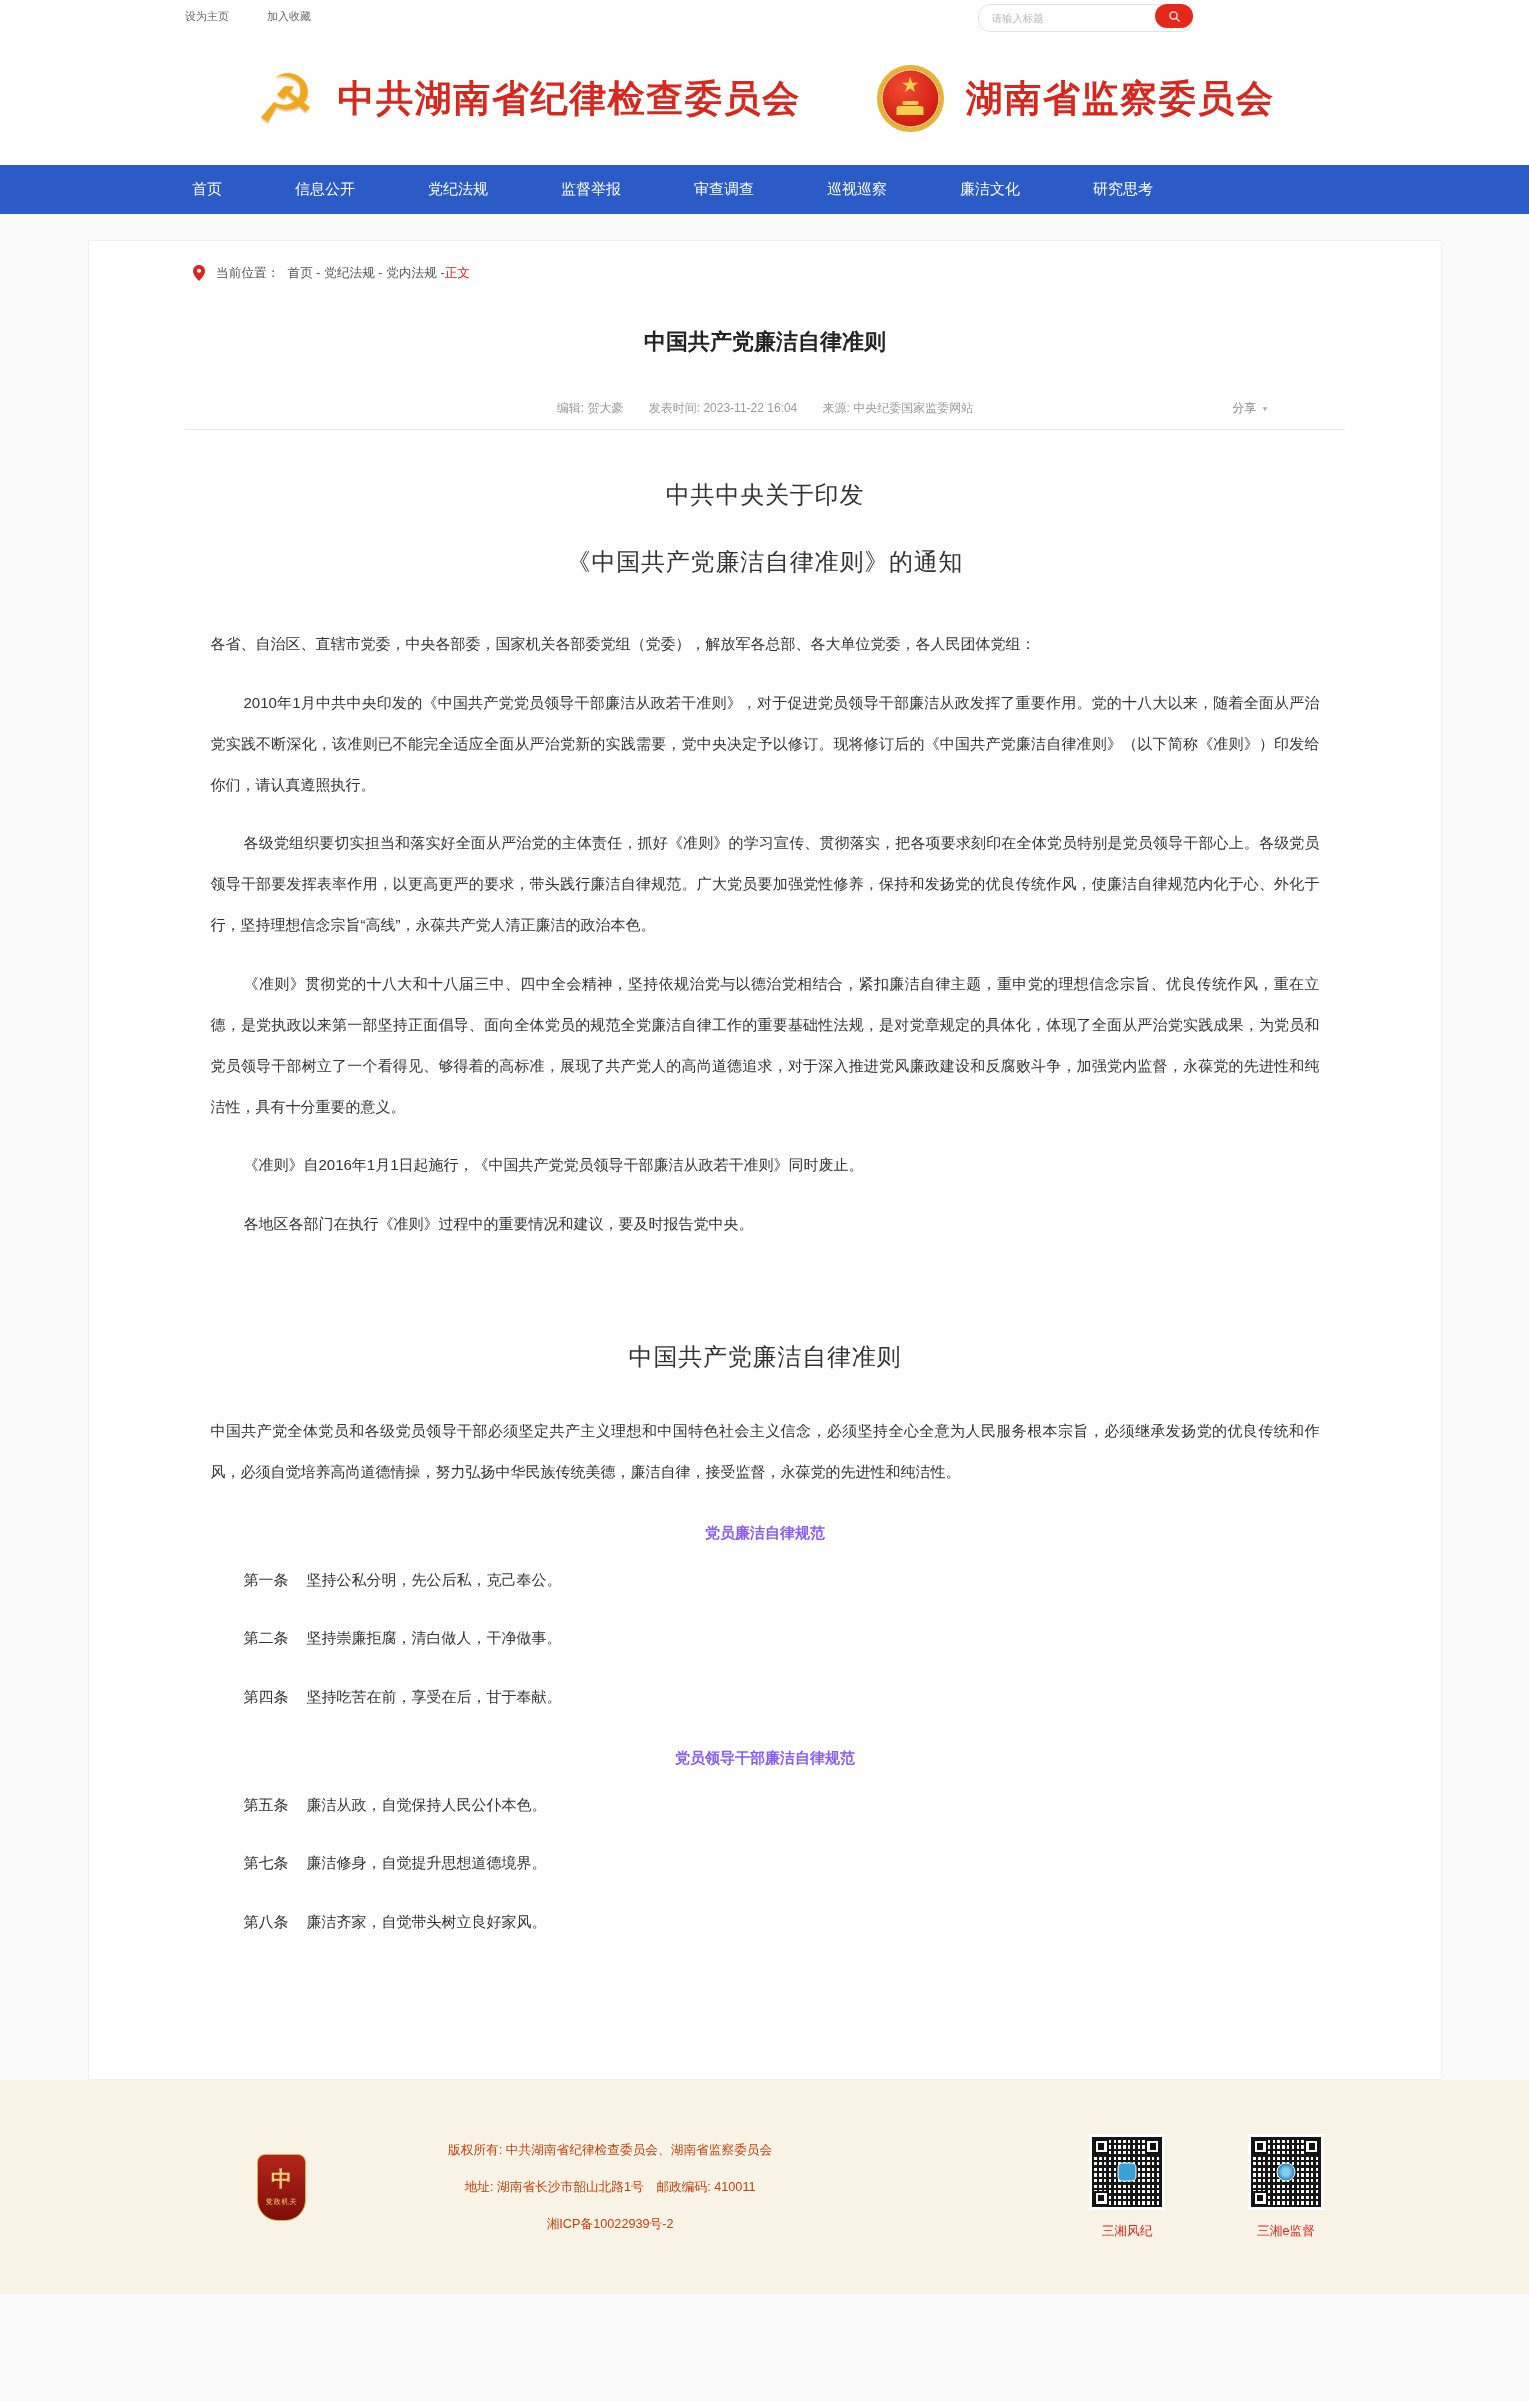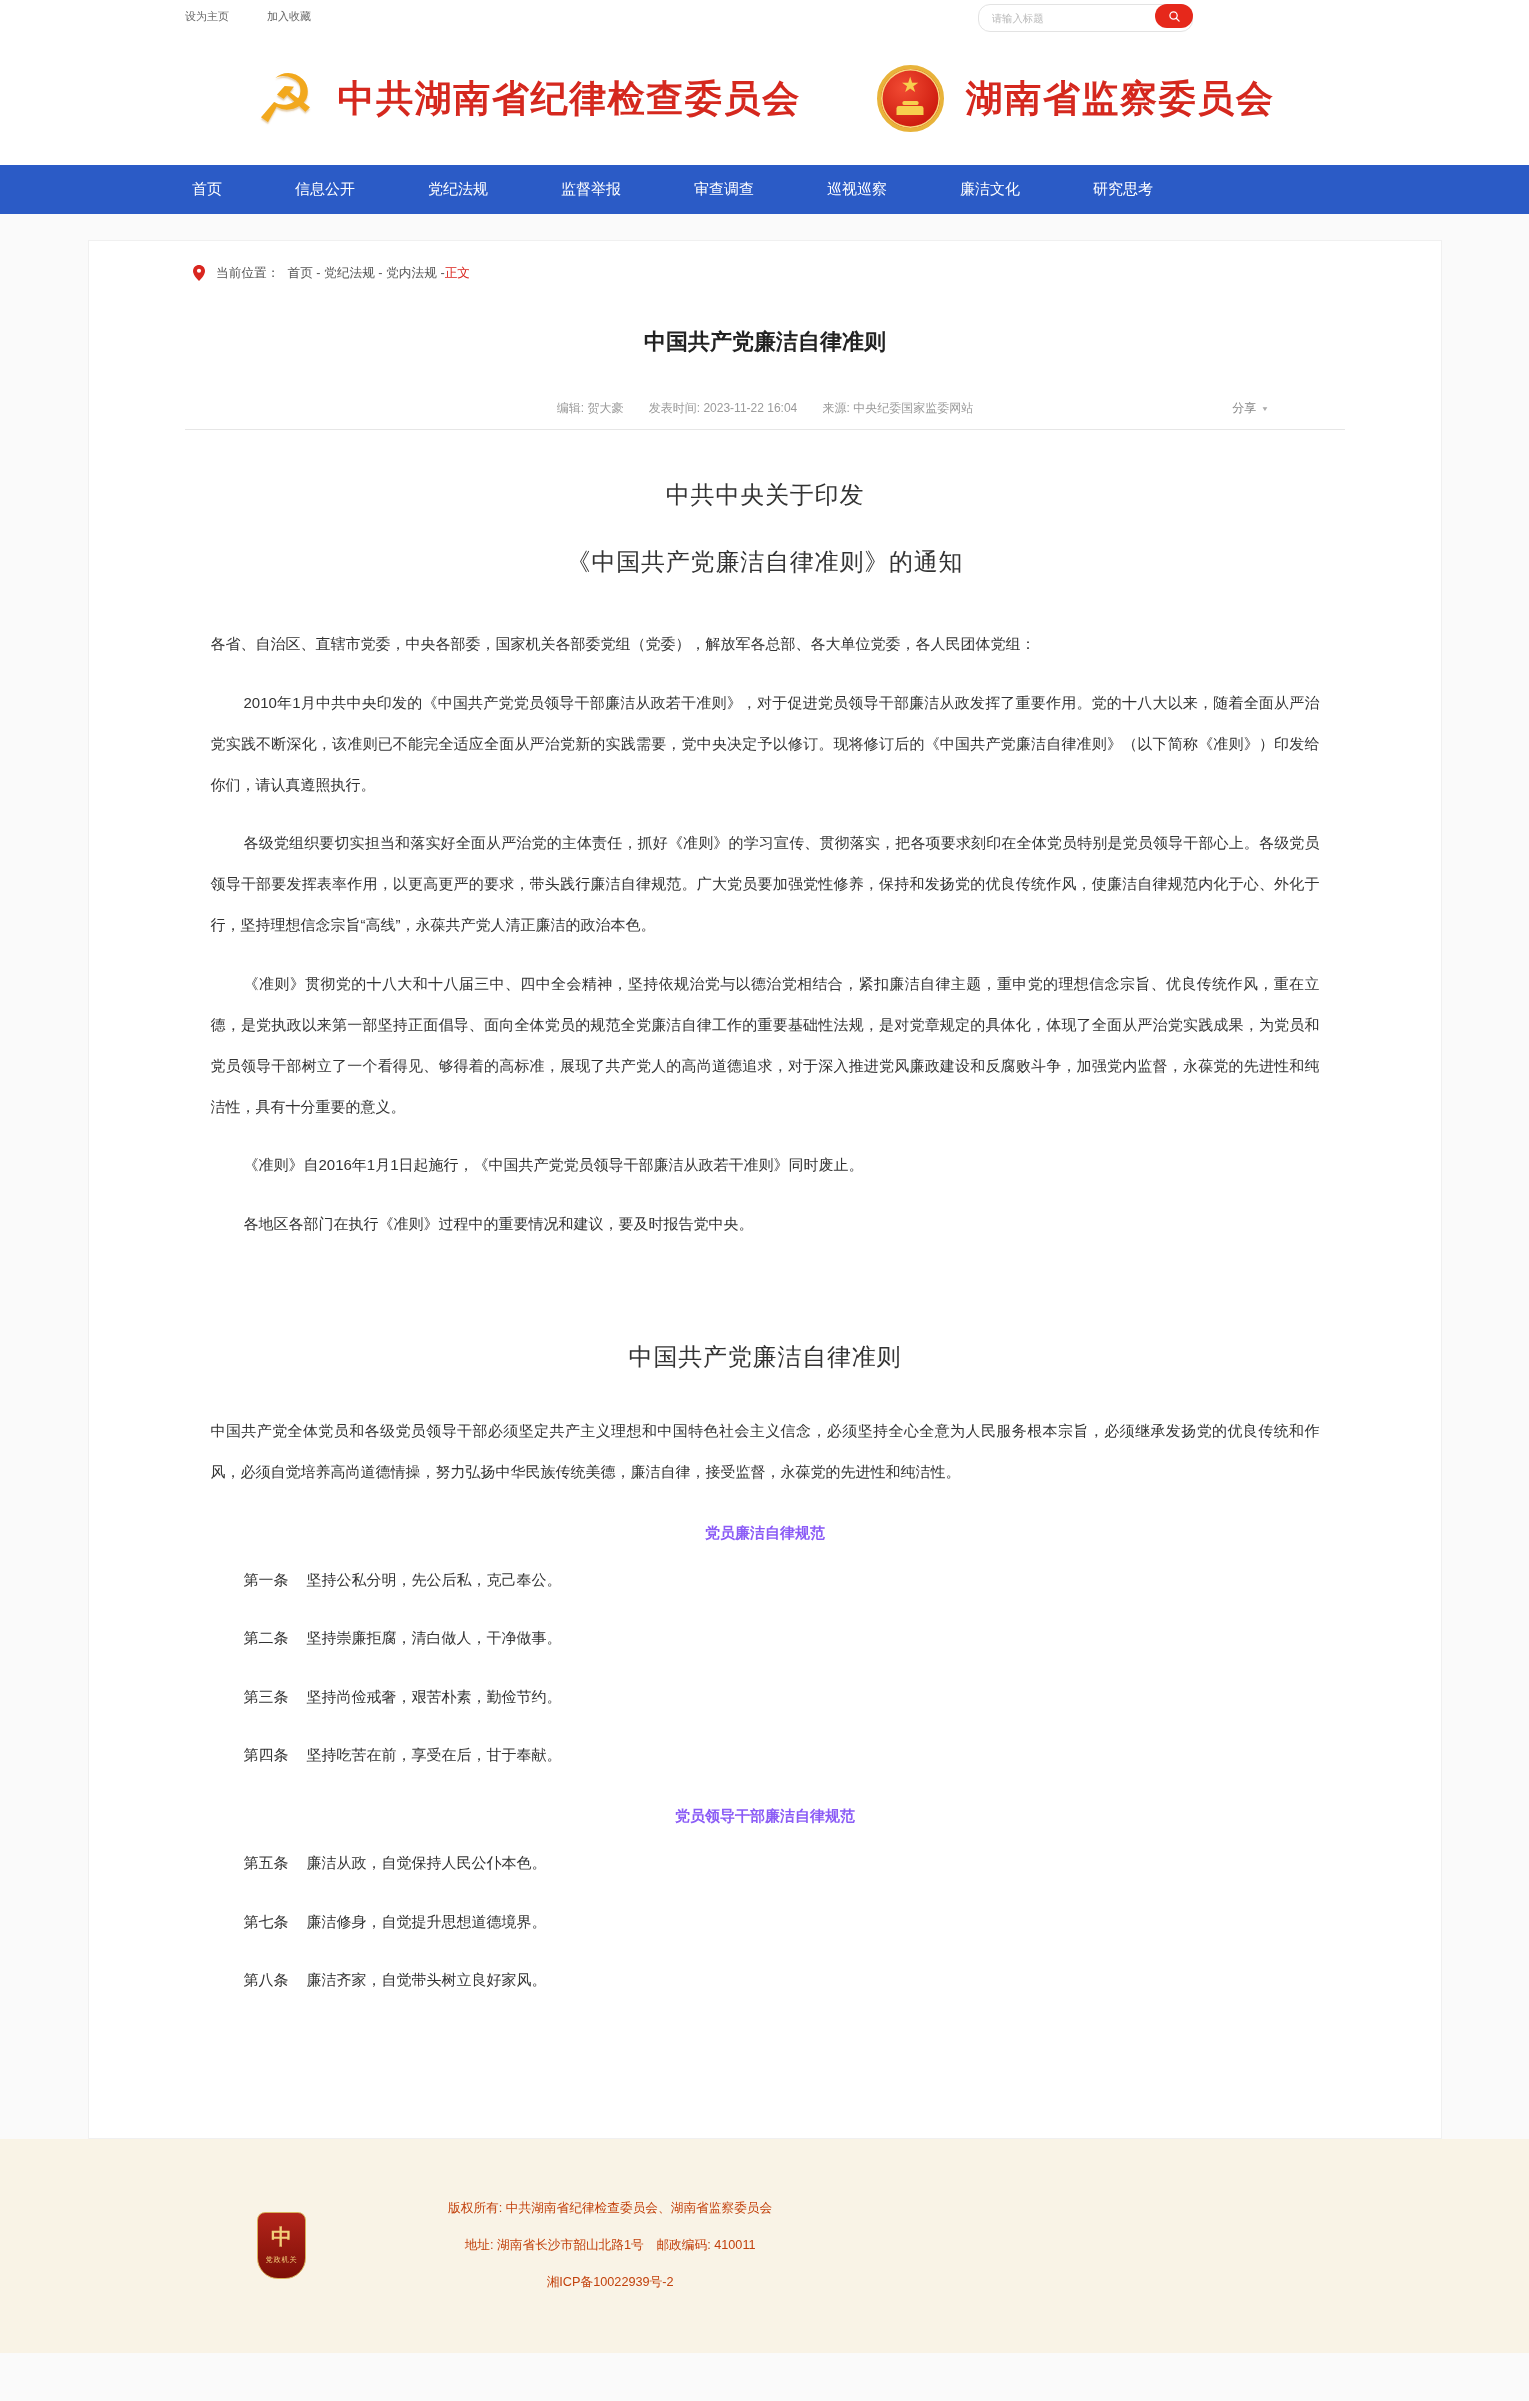--- a/index.html
+++ b/index.html
@@ -171,21 +171,20 @@
       <p class="para indent">各地区各部门在执行《准则》过程中的重要情况和建议，要及时报告党中央。</p>
     </div>
 
     <div class="code-h">中国共产党廉洁自律准则</div>
     <p class="code-intro">中国共产党全体党员和各级党员领导干部必须坚定共产主义理想和中国特色社会主义信念，必须坚持全心全意为人民服务根本宗旨，必须继承发扬党的优良传统和作风，必须自觉培养高尚道德情操，努力弘扬中华民族传统美德，廉洁自律，接受监督，永葆党的先进性和纯洁性。</p>
 
     <div class="sec-h">党员廉洁自律规范</div>
     <div class="rule-list">
       <p class="rule"><span class="num">第一条</span><span>坚持公私分明，先公后私，克己奉公。</span></p>
       <p class="rule"><span class="num">第二条</span><span>坚持崇廉拒腐，清白做人，干净做事。</span></p>
-      <p class="rule"><span class="num">第三条</span><span>坚持尚俭戒奢，艰苦朴素，勤俭节约。</span></p>
       <p class="rule"><span class="num">第四条</span><span>坚持吃苦在前，享受在后，甘于奉献。</span></p>
     </div>
 
     <div class="sec-h">党员领导干部廉洁自律规范</div>
     <div class="rule-list">
       <p class="rule"><span class="num">第五条</span><span>廉洁从政，自觉保持人民公仆本色。</span></p>
       <p class="rule"><span class="num">第七条</span><span>廉洁修身，自觉提升思想道德境界。</span></p>
       <p class="rule"><span class="num">第八条</span><span>廉洁齐家，自觉带头树立良好家风。</span></p>
     </div>
 
@@ -196,15 +195,35 @@
   <div class="footer-inner">
     <div class="gov-badge">
       <span class="mid">中</span>
       <span class="txt">党政机关</span>
     </div>
     <div class="foot-text">
       <div>版权所有: 中共湖南省纪律检查委员会、湖南省监察委员会</div>
       <div>地址: 湖南省长沙市韶山北路1号　邮政编码: 410011</div>
       <div>湘ICP备10022939号-2</div>
     </div>
+    <div class="qr-group">
+      <div class="qr-box">
+        <div class="qr">
+          <span class="f tl"></span>
+            <span class="f tr"></span>
+            <span class="f bl"></span>
+          <span class="c"></span>
+        </div>
+        <div class="qr-label">三湘风纪</div>
+      </div>
+      <div class="qr-box">
+        <div class="qr">
+          <span class="f tl"></span>
+            <span class="f tr"></span>
+            <span class="f bl"></span>
+          <span class="c round"></span>
+        </div>
+        <div class="qr-label">三湘e监督</div>
+      </div>
+    </div>
   </div>
 </div>
 
 
 </body></html>

